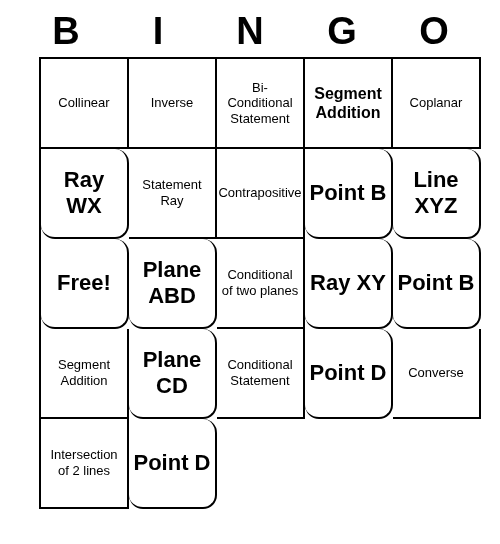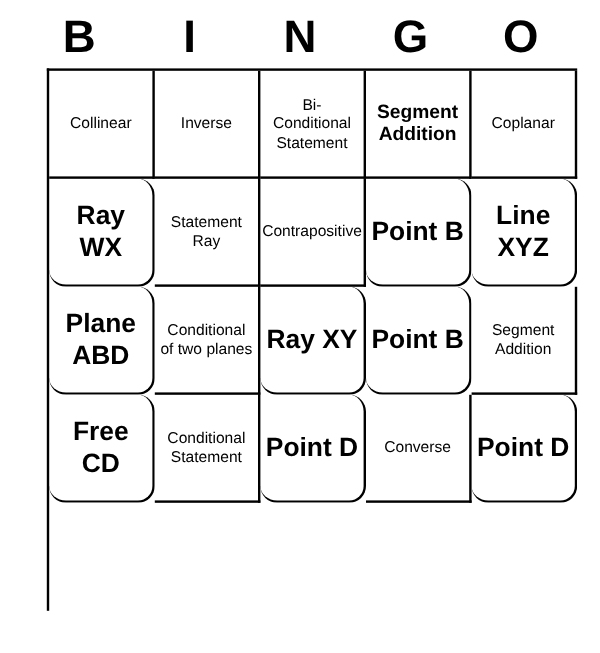--- a/index.html
+++ b/index.html
@@ -75,23 +75,25 @@
 <div class="cell normal">Collinear</div>
     <div class="cell normal">Inverse</div>
     <div class="cell small">Bi-Conditional Statement</div>
     <div class="cell medium">Segment Addition</div>
     <div class="cell normal">Coplanar</div>
     <div class="cell large">Ray WX</div>
     <div class="cell normal">Statement Ray</div>
     <div class="cell small">Contrapositive</div>
     <div class="cell large">Point B</div>
     <div class="cell large">Line XYZ</div>
+    <div class="cell large">Free!</div>
     <div class="cell large">Plane ABD</div>
     <div class="cell small">Conditional of two planes</div>
     <div class="cell large">Ray XY</div>
     <div class="cell large">Point B</div>
     <div class="cell small">Segment Addition</div>
-    <div class="cell large">Free CD</div>
+    <div class="cell large">Plane CD</div>
     <div class="cell small">Conditional Statement</div>
     <div class="cell large">Point D</div>
     <div class="cell normal">Converse</div>
+    <div class="cell small">Intersection of 2 lines</div>
     <div class="cell large">Point D</div>
   </div>
 
 </body></html>

